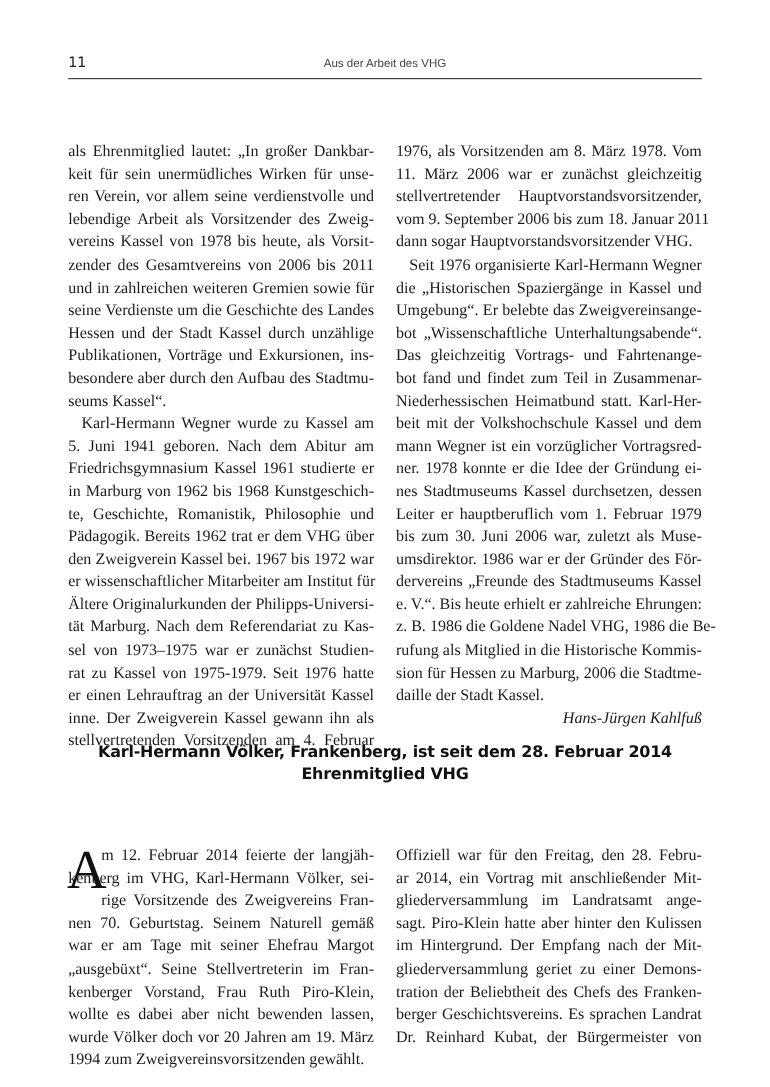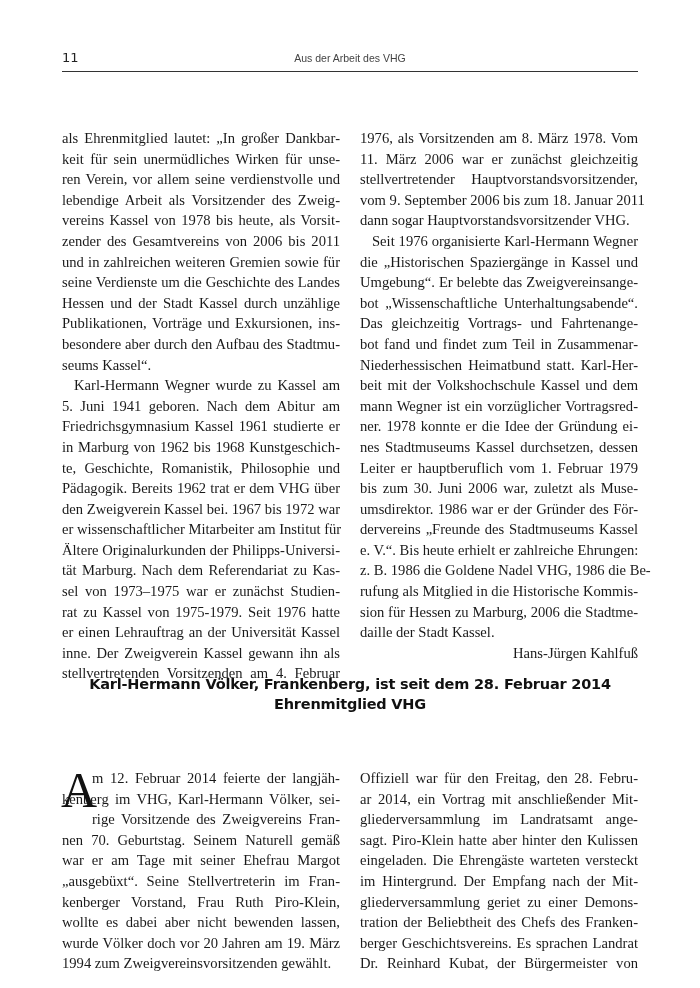--- a/index.html
+++ b/index.html
@@ -6,21 +6,21 @@
     body { width: 700px; height: 988px; position: relative; overflow: hidden; color: #1a1a1a; }
     .page-header { position: absolute; left: 62px; top: 48px; width: 576px; height: 23px; border-bottom: 1.3px solid #333; }
     .page-number { position: absolute; left: 0; top: 2px; font-family: "DejaVu Sans", sans-serif; font-size: 13px; color: #222; }
     .running-title { position: absolute; left: 0; width: 100%; text-align: center; top: 4px; font-family: "Liberation Sans", sans-serif; font-size: 10.5px; color: #444; }
     .col { position: absolute; width: 278px; font-family: "Liberation Serif", serif; font-size: 14.6px; line-height: 20.6px; text-align: justify; margin-top: 44px; }
     .col .line { display: block; text-align: justify; text-align-last: justify; white-space: nowrap; }
     .col .line.last { text-align-last: left; }
     .col .line.ind { padding-left: 12px; }
     .top-left { left: 62px; top: 84px; }
     .top-right { left: 360px; top: 84px; }
-    .signature { text-align: center; text-align-last: right !important; }
+    .signature { font-style: italic; text-align: center; text-align-last: right !important; }
     .section-title { position: absolute; left: 62px; width: 576px; top: 674px; text-align: center; font-family: "DejaVu Sans", sans-serif; font-weight: bold; font-size: 14.5px; line-height: 20px; color: #111; letter-spacing: -0.2px; }
     .bottom-left { left: 62px; top: 724px; }
     .bottom-right { left: 360px; top: 724px; }
     .dropcap { position: absolute; left: -1px; top: 2px; font-family: "Liberation Serif", serif; font-size: 50px; line-height: 40px; color: #111; }
     .dc-line { padding-left: 30px; }
   </style>
 </head>
 <body>
 
 <div class="page-header">
@@ -106,19 +106,18 @@
       <span class="line">wollte es dabei aber nicht bewenden lassen,</span>
       <span class="line">wurde Völker doch vor 20 Jahren am 19. März</span>
       <span class="line last">1994 zum Zweigvereinsvorsitzenden gewählt.</span>
     </div>
 </div>
 <div class="col bottom-right">
     <span class="line">Offiziell war für den Freitag, den 28. Febru-</span>
     <span class="line">ar 2014, ein Vortrag mit anschließender Mit-</span>
     <span class="line">gliederversammlung im Landratsamt ange-</span>
     <span class="line">sagt. Piro-Klein hatte aber hinter den Kulissen</span>
-    <span class="line">eingeladen. Die Ehrengäste warteten versteckt</span>
     <span class="line">im Hintergrund. Der Empfang nach der Mit-</span>
     <span class="line">gliederversammlung geriet zu einer Demons-</span>
     <span class="line">tration der Beliebtheit des Chefs des Franken-</span>
     <span class="line">berger Geschichtsvereins. Es sprachen Landrat</span>
     <span class="line">Dr. Reinhard Kubat, der Bürgermeister von</span>
   </div>
 
 </body></html>

